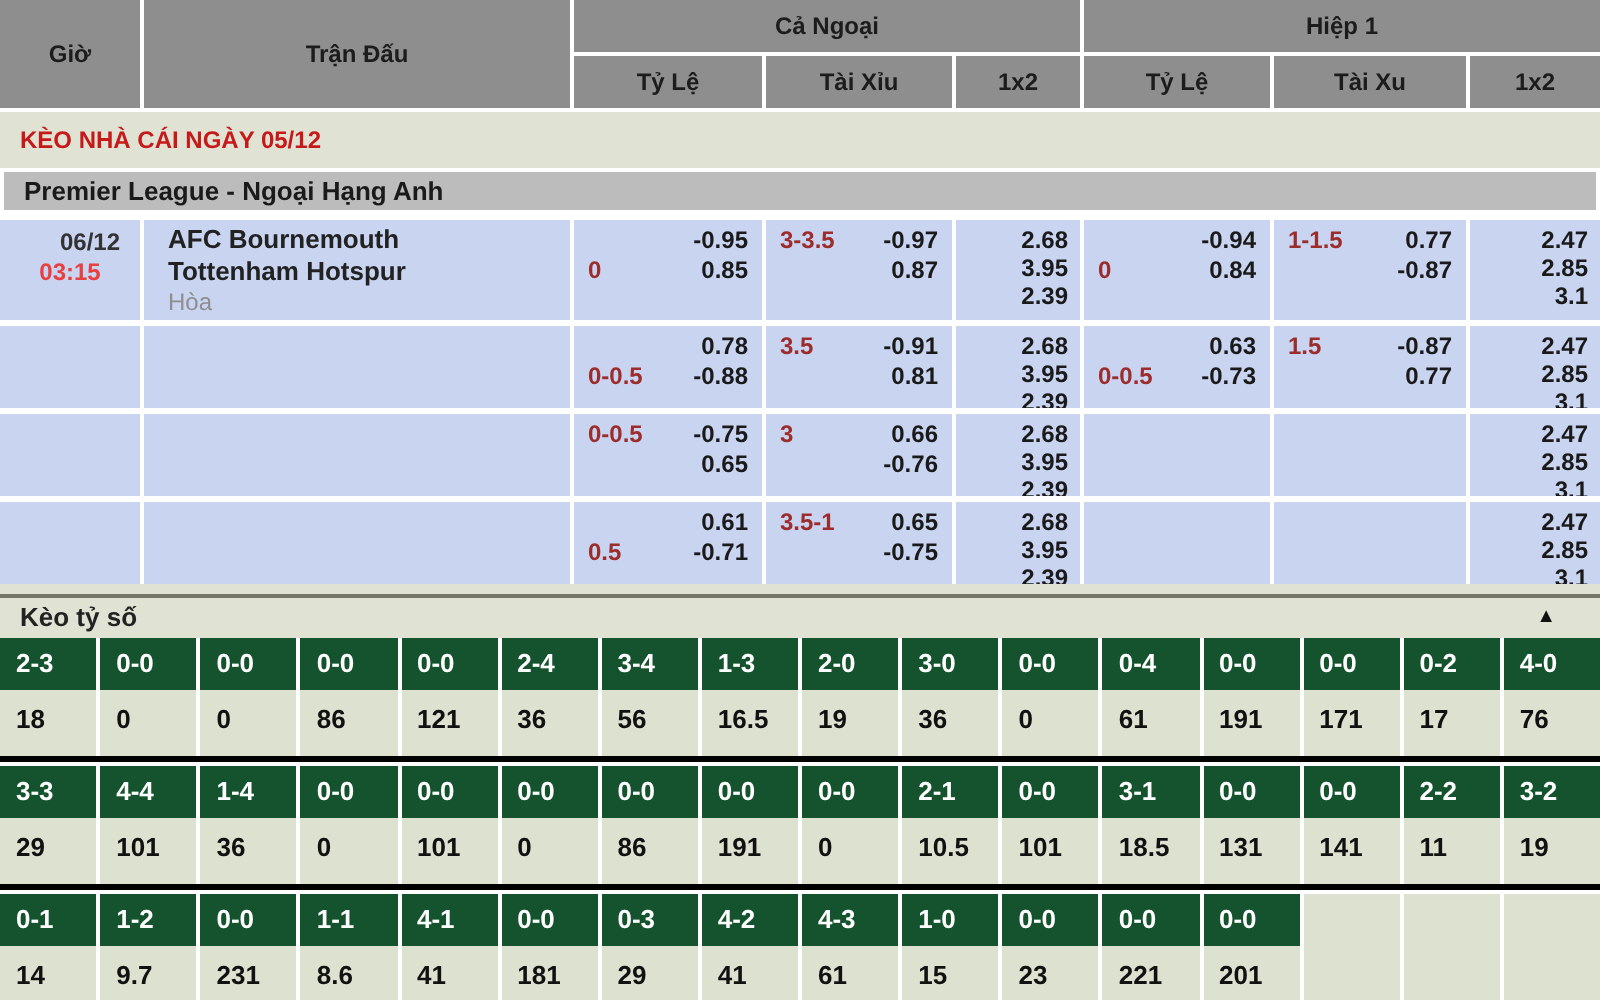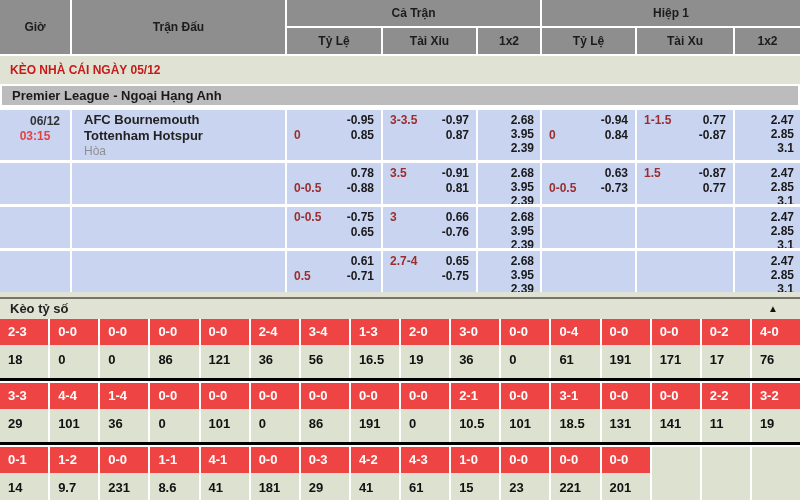--- a/index.html
+++ b/index.html
@@ -65,37 +65,37 @@
   .score-bar {
     margin-top: 5px; border-top: 2px solid #75756a;
     height: 20px; display: flex; align-items: center;
     padding-left: 10px; font-size: 13px; font-weight: bold; color: #222;
   }
   .arrow { margin-left: auto; margin-right: 22px; font-size: 10px; color: #111; cursor: pointer; }
 
   .score-table { background: #fff; margin-top: 2px; }
   .srow { display: grid; grid-template-columns: repeat(16, 1fr); gap: 2px; }
   .scell {
-    background: #ef4444; color: #fff; font-weight: bold; font-size: 13px;
+    background: #14532d; color: #fff; font-weight: bold; font-size: 13px;
     height: 26px; line-height: 26px; padding-left: 8px;
   }
   .scell.empty { background: #dde1cf; }
   .vcell {
     background: #dde1cf; color: #111; font-weight: bold; font-size: 13px;
     height: 33px; padding: 7px 0 0 8px;
   }
   .sep { height: 3px; background: #000; margin-bottom: 2px; }
 </style>
 </head>
 <body>
 
 <div class="odds-header">
   <div class="hcell h-gio">Giờ</div>
   <div class="hcell h-match">Trận Đấu</div>
-  <div class="hcell h-ft">Cả Trận</div>
+  <div class="hcell h-ft">Cả Ngoại</div>
   <div class="hcell h-h1">Hiệp 1</div>
   <div class="hcell">Tỷ Lệ</div>
   <div class="hcell">Tài Xỉu</div>
   <div class="hcell">1x2</div>
   <div class="hcell">Tỷ Lệ</div>
   <div class="hcell">Tài Xu</div>
   <div class="hcell">1x2</div>
 </div>
 
 <div class="title-bar">KÈO NHÀ CÁI NGÀY 05/12</div>
@@ -262,21 +262,21 @@
           <div class="ol"></div>
           <div class="or">0.61</div>
         </div>
         <div class="oline">
           <div class="ol">0.5</div>
           <div class="or">-0.71</div>
         </div>
       </div>
       <div class="ocell">
         <div class="oline">
-          <div class="ol">2.7-4</div>
+          <div class="ol">3.5-1</div>
           <div class="or">0.65</div>
         </div>
         <div class="oline">
           <div class="ol"></div>
           <div class="or">-0.75</div>
         </div>
       </div>
       <div class="ocell">
         <div class="x2">2.68</div>
         <div class="x2">3.95</div>

